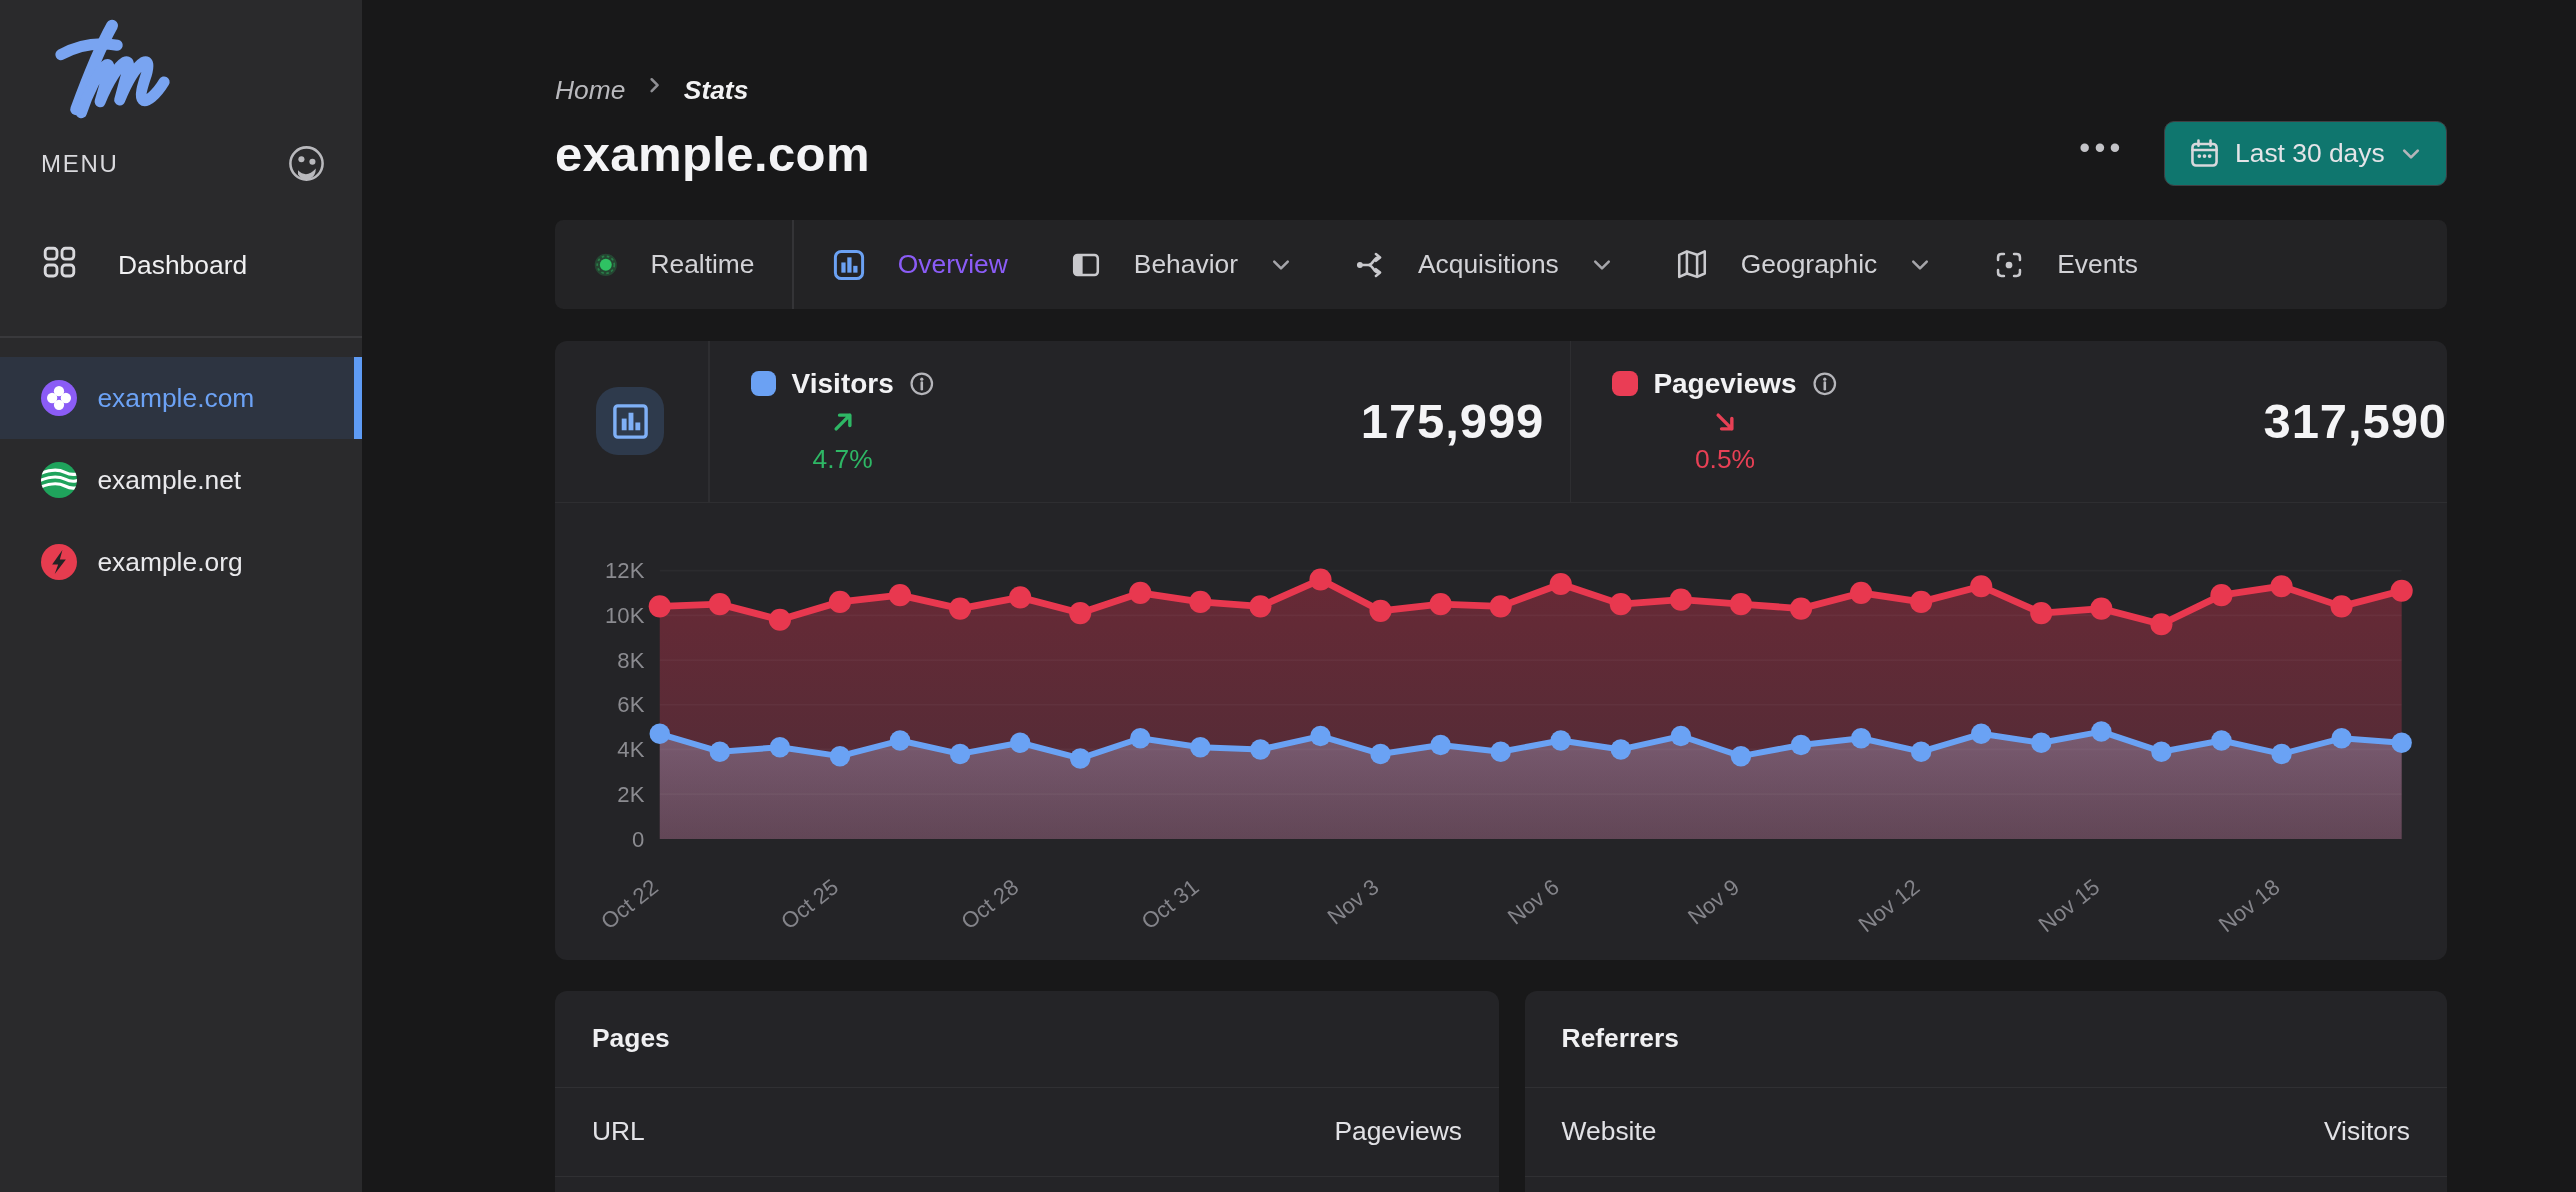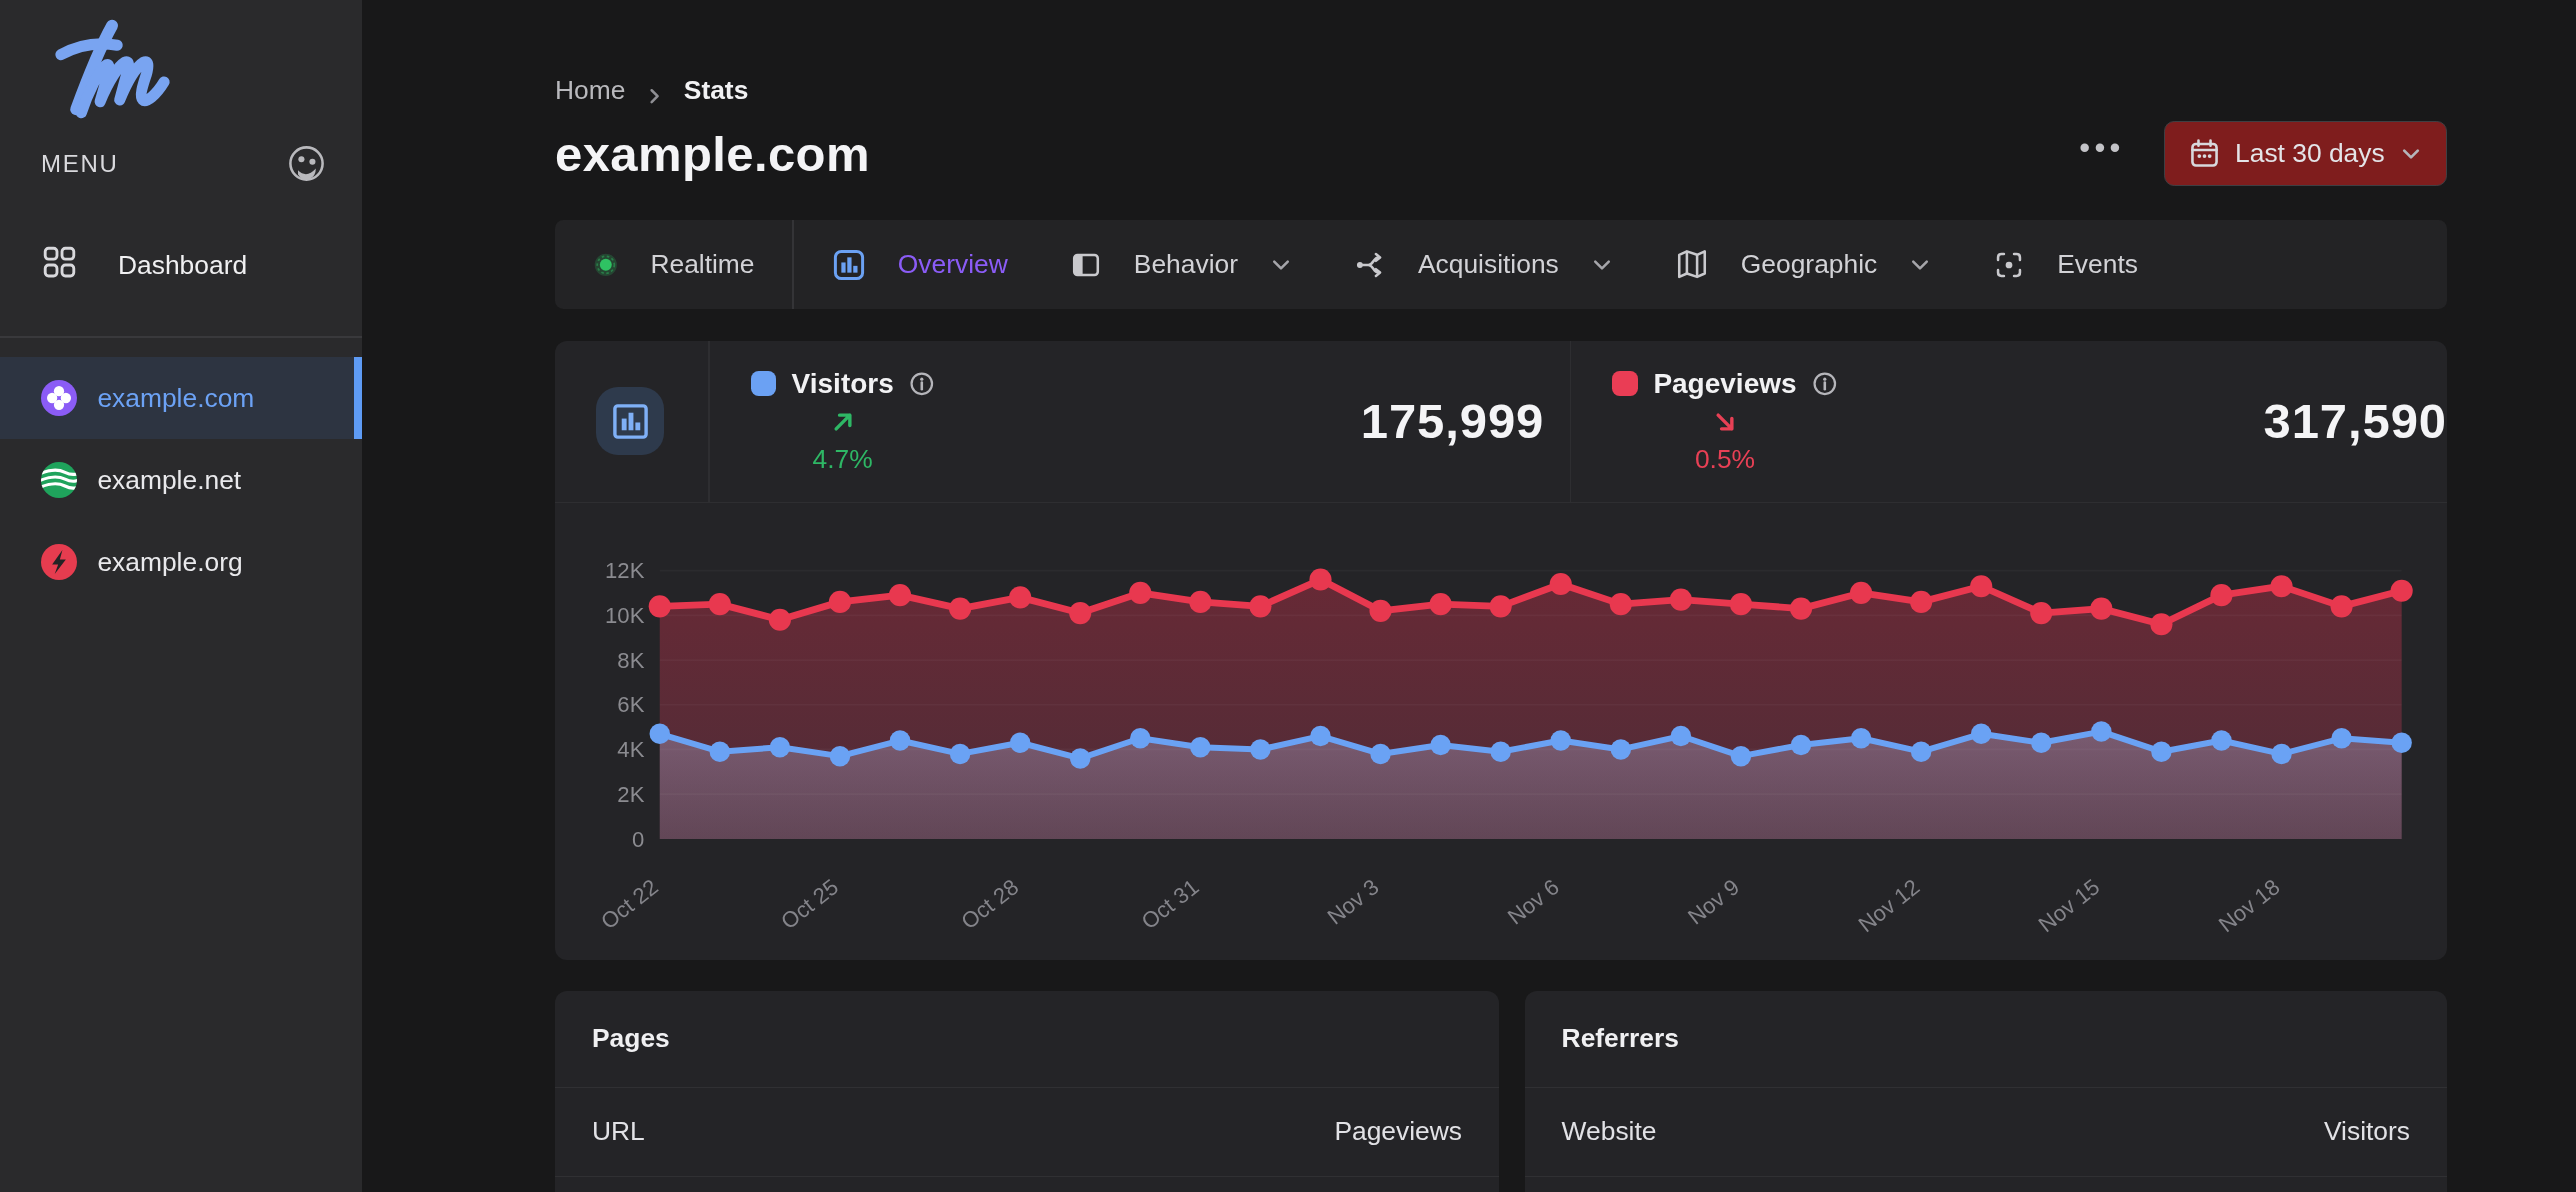--- a/index.html
+++ b/index.html
@@ -20,28 +20,28 @@
     display:flex; align-items:center; gap:40px; padding-left:41px; font-size:26.4px; color:#f0f0f2; cursor:pointer; }
   .sidebar-divider { position:absolute; left:0; right:0; top:336px; height:1.7px; background:#39393c; }
   .sites { position:absolute; left:0; right:0; top:357px; }
   .site-item { height:82px; display:flex; align-items:center; gap:20.4px; padding-left:41px;
     font-size:26.4px; color:#e9e9ec; cursor:pointer; position:relative; }
   .site-item.active { background:#2d3441; color:#6ca2f5; }
   .site-item.active::after { content:''; position:absolute; right:0; top:0; bottom:0; width:7.7px; background:#5e9bf5; }
   .site-icon { width:36px; height:36px; flex:0 0 36px; }
   
   .main { position:absolute; left:426px; top:0; width:2150px; height:1193px; padding:0 129px; }
-  .breadcrumb { padding-top:75px; display:flex; align-items:flex-end; gap:19px; font-size:26.4px; }
+  .breadcrumb { padding-top:75px; display:flex; align-items:flex-start; gap:19px; font-size:26.4px;font-style:italic; }
   .crumb-home { color:#b9b9bd; cursor:pointer; }
   .crumb-page { color:#f2f2f4; font-weight:600; }
   .title-row { margin-top:15.3px; display:flex; align-items:center; }
   .page-title { font-size:49px; font-weight:bold; color:#f4f4f6; letter-spacing:0.4px; }
   .actions { margin-left:auto; display:flex; align-items:center; gap:39px; }
   .more-btn { font-size:31px; color:#c3c3c7; letter-spacing:4.3px; cursor:pointer; line-height:1; padding-bottom:12px; }
-  .date-btn { height:65px; border:1.7px solid #3f3f43; border-radius:10.2px; background:#7f1d1d;
+  .date-btn { height:65px; border:1.7px solid #3f3f43; border-radius:10.2px; background:#0f766e;
     display:flex; align-items:center; gap:15.3px; padding:0 24px; font-size:26.4px; color:#e4e4e8; cursor:pointer; }
   
   .tabbar { margin-top:34px; height:89px; background:#232325; border-radius:8.5px;
     display:flex; align-items:center; padding:0 6.8px; }
   .tab { display:flex; align-items:center; gap:32px; padding:0 31px; height:100%;
     font-size:26.4px; color:#d2d2d6; cursor:pointer; white-space:nowrap; }
   .tab.active { color:#8b5cf6; }
   .tab-divider { width:1.7px; align-self:stretch; background:#343437; margin:0 6.8px; }
   
   .overview-card { margin-top:31.5px; height:619px; background:#242427; border-radius:12px; position:relative; overflow:hidden; }

